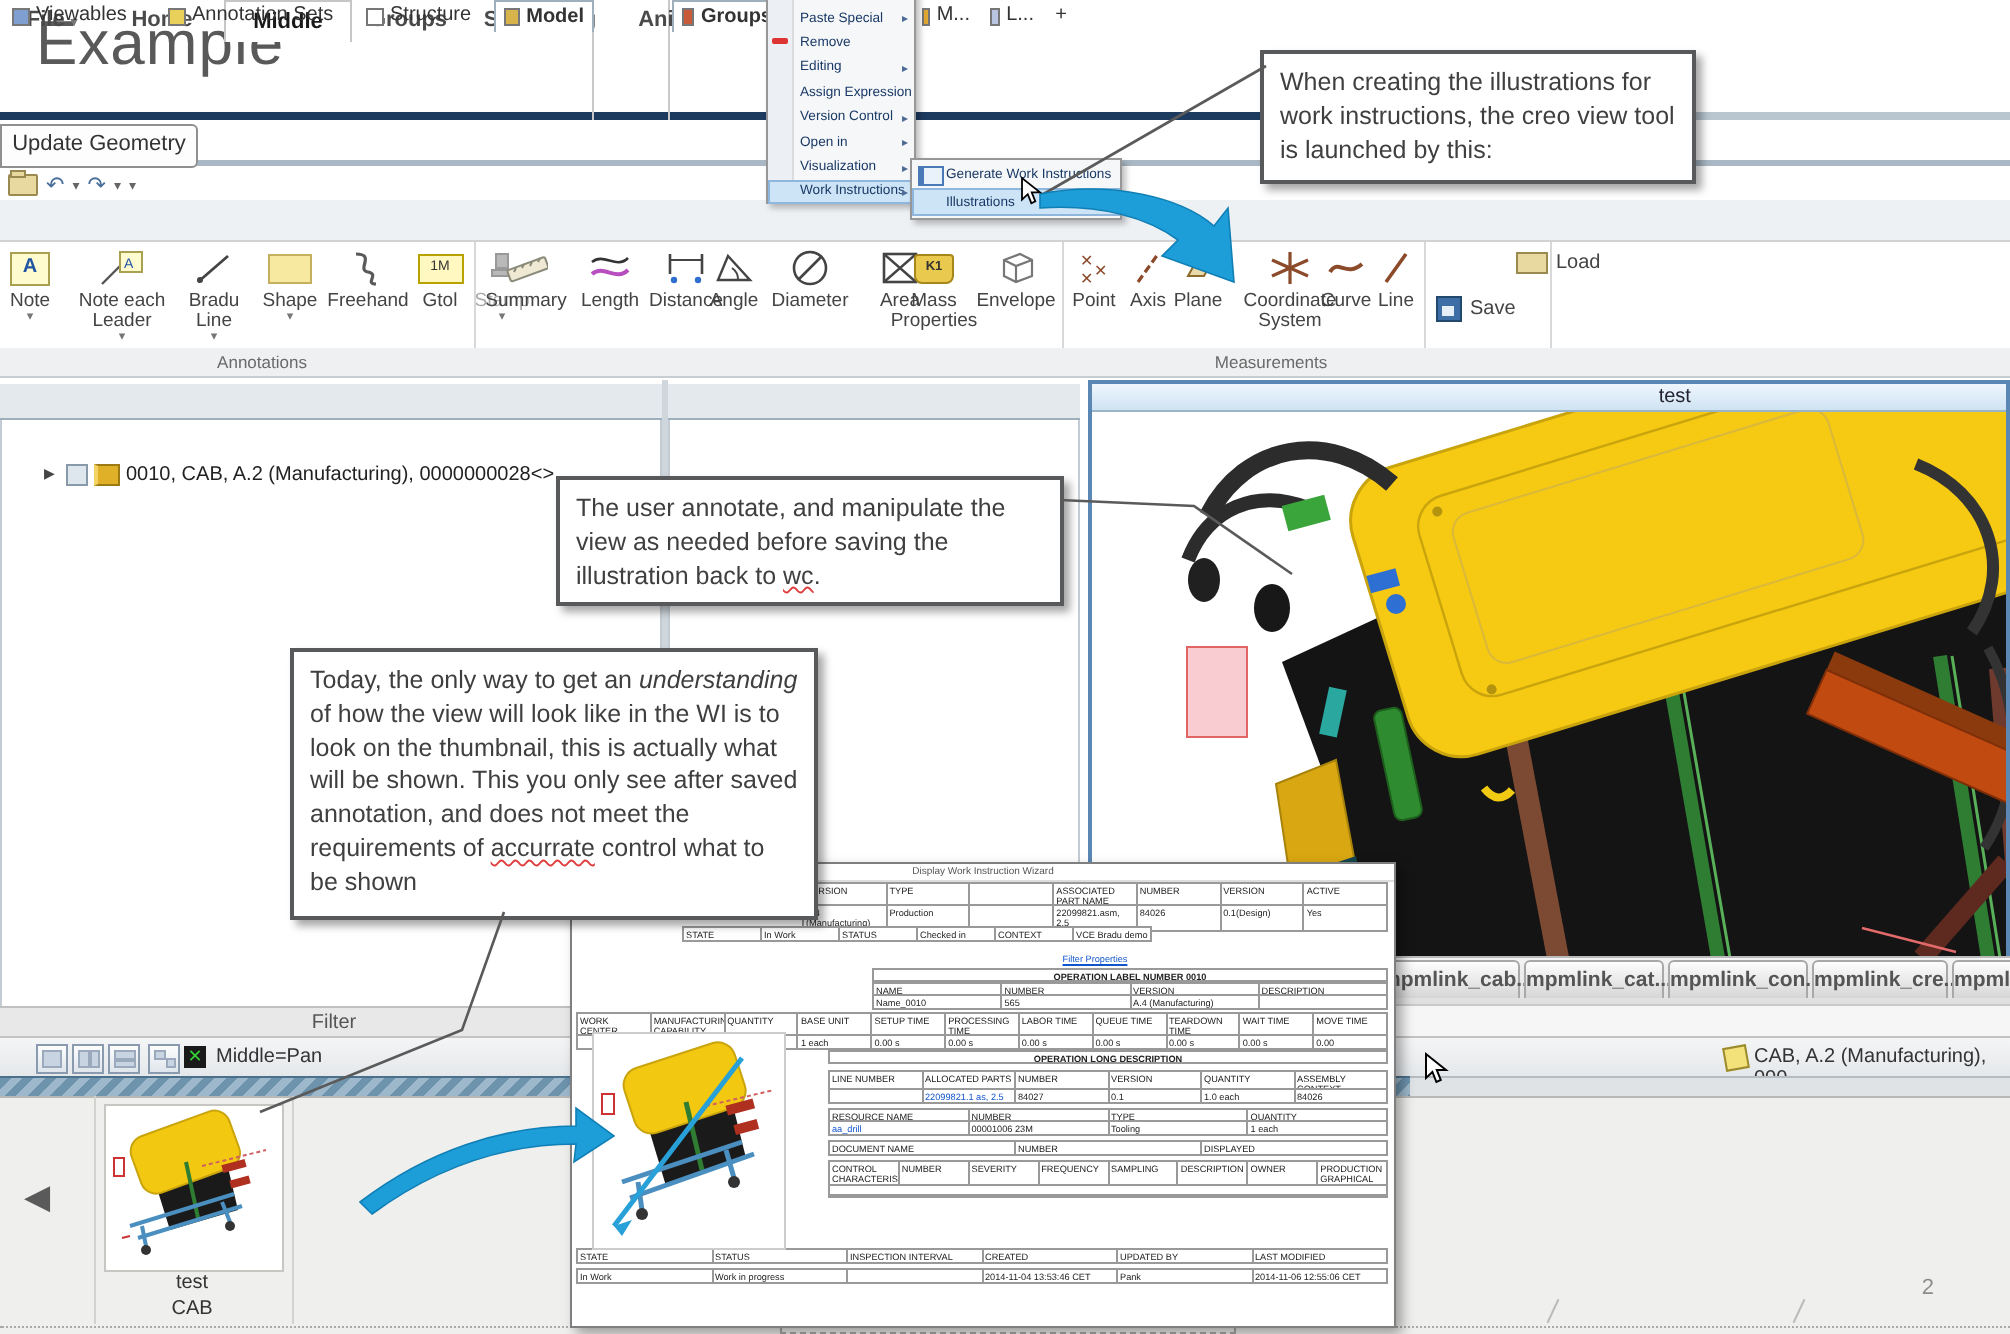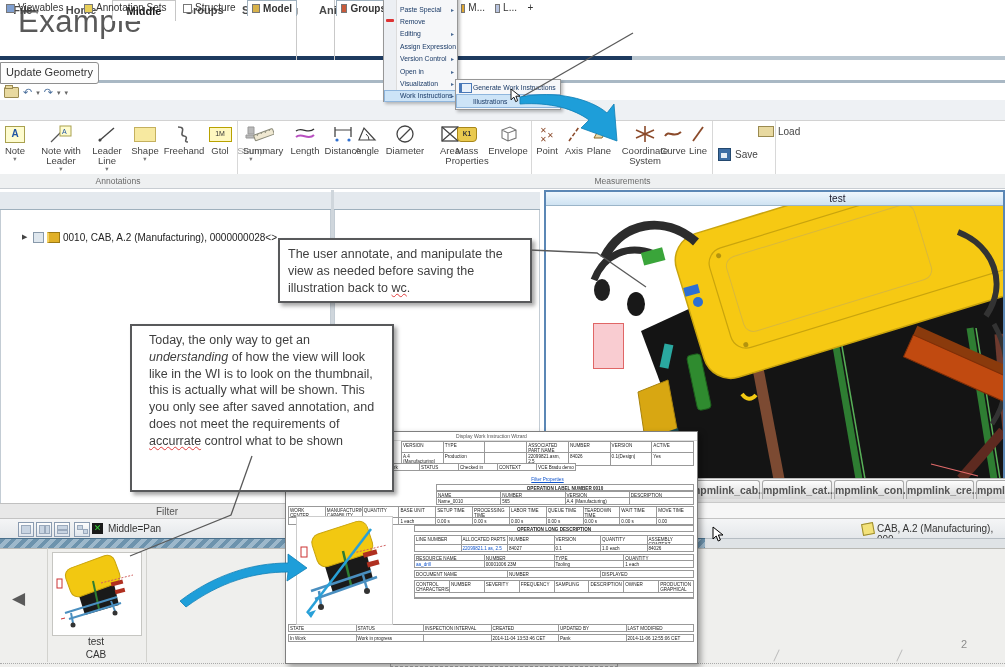--- a/index.html
+++ b/index.html
@@ -23,21 +23,21 @@
   .qfold{width:13px;height:9px;background:#e8d9a0;border:1px solid #9a8a50;border-radius:1px;position:relative;}
   .qfold:before{content:"";position:absolute;left:0;top:-3px;width:6px;height:2px;background:#e8d9a0;border:1px solid #9a8a50;}
   .qcaret{font-size:7px;color:#666;}
   
   .rtabs{position:absolute;left:0;top:100px;width:1005px;height:20px;background:#eef1f4;border-bottom:1px solid #d2d2d2;}
   .rtab{position:absolute;top:0;height:20px;line-height:20px;font-size:11px;font-weight:bold;color:#4a4a4a;text-align:center;}
   .rtab.active{background:#fff;border:1px solid #c6c6c6;border-bottom:none;color:#1a1a1a;}
   .ribbon{position:absolute;left:0;top:121px;width:1005px;height:53px;background:#fff;}
   .glabels{position:absolute;left:0;top:174px;width:1005px;height:14px;background:#eef0f1;border-bottom:1px solid #c8cdd2;
            font-size:8.5px;color:#6a6a6a;}
-  .glab{position:absolute;top:0;height:14px;line-height:14px;text-align:center;}
+  .glab{position:absolute;top:0;height:14px;line-height:14px;text-align:center;padding-left:13px;}
   .gsep{position:absolute;top:121px;height:67px;width:1px;background:#d8d8d8;}
   .rbtn{position:absolute;top:121px;display:flex;flex-direction:column;align-items:center;font-size:9.5px;
         line-height:10px;color:#444;text-align:center;cursor:default;}
   .rbtn .ric{height:24px;display:flex;align-items:center;justify-content:center;margin-top:1px;}
   .rbtn.dis{color:#a8a8a8;}
   .caret{font-size:6.5px;color:#777;line-height:6px;}
   .i-note{width:18px;height:15px;background:#fefccf;border:1px solid #a9a14f;font-size:10px;font-weight:bold;
           color:#2155a3;line-height:14px;text-align:center;}
   .i-shape{width:20px;height:13px;background:#f7e9a0;border:1px solid #c4b05e;}
   .i-gtol{width:21px;height:13px;background:#fff8c0;border:1px solid #b8a200;font-size:7px;color:#333;line-height:12px;text-align:center;}
@@ -165,31 +165,31 @@
       <span class="caret">▾</span>
     </div>
   <div class="rbtn" style="left:36px;width:50px;">
     <span class="ric">
         <svg width="24" height="20">
           <line x1="2" y1="18" x2="13" y2="7" stroke="#555" stroke-width="1.2"></line>
           <rect x="11" y="2" width="11" height="10" fill="#fefccf" stroke="#a9a14f"></rect>
           <text x="13" y="10" font-size="7" fill="#2155a3">A</text>
         </svg>
       </span>
-    <span>Note with Leader</span>
+    <span>Note each Leader</span>
       <span class="caret">▾</span>
     </div>
   <div class="rbtn" style="left:88px;width:38px;">
     <span class="ric">
         <svg width="20" height="18">
           <line x1="2" y1="16" x2="17" y2="3" stroke="#444" stroke-width="1.4"></line>
           <circle cx="3" cy="15" r="1.5" fill="#444"></circle>
         </svg>
       </span>
-    <span>Leader Line</span>
+    <span>Bradu Line</span>
       <span class="caret">▾</span>
     </div>
   <div class="rbtn" style="left:128px;width:34px;">
     <span class="ric">
         <span class="i-shape"></span>
       </span>
     <span>Shape</span>
       <span class="caret">▾</span>
     </div>
   <div class="rbtn" style="left:162px;width:44px;">
@@ -714,23 +714,25 @@
   <div class="submenu">
     <div class="smi">
         <span class="book"></span>
         <span>Generate Work Instructions</span>
       </div>
     <div class="smi hl">
         <span>Illustrations</span>
       </div>
   </div>
 
+  <div class="callout" style="left:630px;top:25px;width:218px;height:67px;">
+    <span>When creating the illustrations for work instructions, the creo view tool is launched by this:</span></div>
   <div class="callout" style="left:278px;top:238px;width:254px;height:65px;">
     <span>The user annotate, and manipulate the view as needed before saving the illustration back to </span><span class="sq">wc</span><span>.</span></div>
-  <div class="callout" style="left:130px;top:324px;width:264px;height:168px;padding-left:17px;">
+  <div class="callout" style="left:145px;top:324px;width:264px;height:136px;">
     <span>Today, the only way to get an </span><span class="it">understanding</span><span> of how the view will look like in the WI is to look on the thumbnail, this is actually what will be shown. This you only see after saved annotation, and does not meet the requirements of </span><span class="sq">accurrate</span><span> control what to be shown</span></div>
 
   <svg class="overlay">
     <polyline points="633,33 520,98" fill="none" stroke="#5a5a5a" stroke-width="1.3"></polyline>
     <polyline points="530,250 597,253 646,287" fill="none" stroke="#5a5a5a" stroke-width="1.3"></polyline>
     <polyline points="252,456 231,515 130,556" fill="none" stroke="#5a5a5a" stroke-width="1.3"></polyline>
     <path d="M520,97 C556,90 591,99 607,113 L614,104 L617,141 L581,128 L589,120 C574,109 551,102 520,104 Z" fill="#1e9ed9" stroke="#0f7fb5" stroke-width="0.8"></path>
     <path d="M180,601 C214,575 252,563 288,563 L288,554 L307,568 L287,581 L288,572 C254,572 220,582 186,607 Z" fill="#1e9ed9" stroke="#0f7fb5" stroke-width="0.8"></path>
     <g transform="translate(511,89) scale(0.9)">
       <path d="M0,0 L0,12 L3.2,9 L5.2,14 L7.4,13 L5.4,8 L10,8 Z" fill="#fff" stroke="#000" stroke-width="1"></path>

